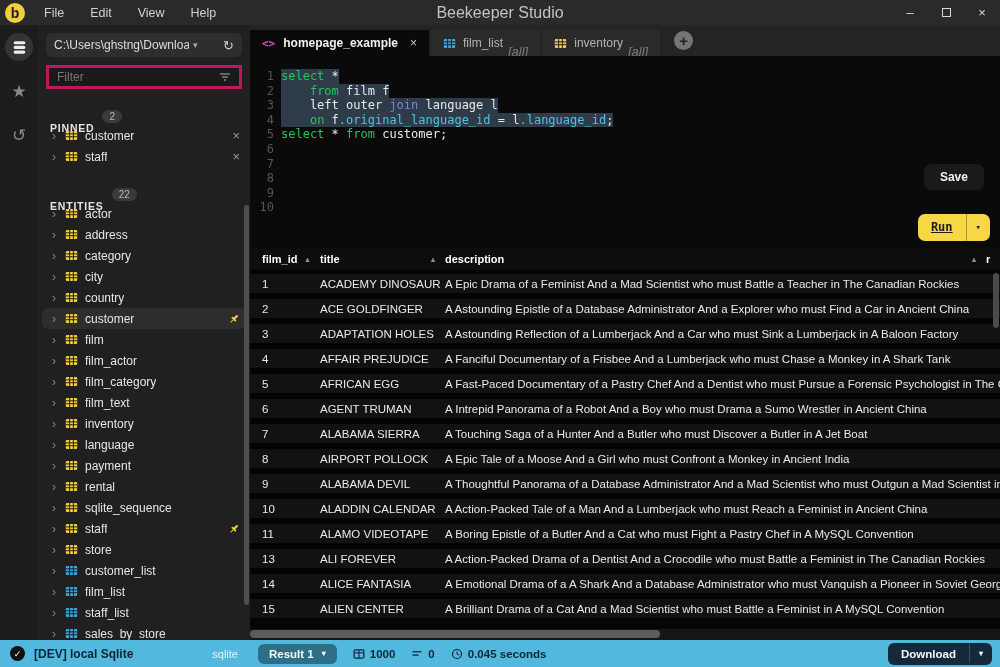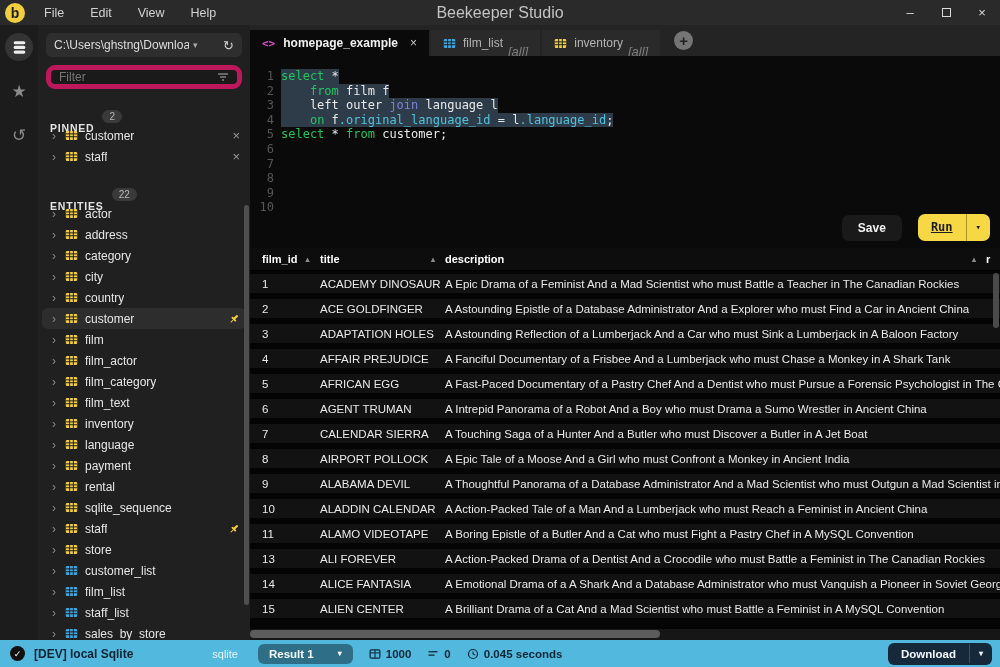--- a/index.html
+++ b/index.html
@@ -23,21 +23,21 @@
   .rail { width:38px; background:#1c1c1c; display:flex; flex-direction:column; align-items:center; padding-top:8px; gap:16px; flex:0 0 auto; }
   .rail-btn { width:28px; height:28px; border-radius:50%; display:flex; align-items:center; justify-content:center; color:#8a8a8a; }
   .rail-btn.active { background:#343434; color:#eee; }
   .rail-glyph { font-size:17px; line-height:1; }
 
   .sidebar { width:212px; background:#202020; position:relative; overflow:hidden; flex:0 0 auto; font-size:12px; }
   .conn { margin:8px 8px 0 8px; height:24px; background:#2e2e2e; border-radius:6px; display:flex; align-items:center; padding:0 8px; color:#ddd; }
   .conn-path { white-space:nowrap; overflow:hidden; max-width:135px; font-size:12px; }
   .conn .caret { color:#aaa; font-size:9px; margin-left:4px; }
   .conn .refresh { margin-left:auto; color:#cfcfcf; font-size:13px; }
-  .filterbox { margin:8px 8px 0 8px; height:24px; background:#1a1a1a; border:5px solid #be185d; border-radius:9px; display:flex; align-items:center; padding:0 8px; }
+  .filterbox { margin:8px 8px 0 8px; height:24px; background:#1a1a1a; border:3px solid #be185d; border-radius:0; display:flex; align-items:center; padding:0 8px; }
   .filterbox input { flex:1; background:transparent; border:none; outline:none; color:#bbb; font-size:12px; font-family:"Liberation Sans",sans-serif; }
   .filterbox input::placeholder { color:#777; }
 
   .section-h { display:flex; align-items:center; padding:0 12px; margin-top:18px; height:18px; }
   .section-h .sh-label { color:#e3e3e3; font-weight:bold; font-size:10.5px; letter-spacing:0.8px;margin-top:24px; }
   .badge { margin-left:8px; background:#3a3a3a; color:#b9b9b9; font-size:10px; border-radius:8px; padding:1px 7px; }
   .tree-item { height:21px; display:flex; align-items:center; padding:0 10px 0 14px; color:#e6e6e6; position:relative; }
   .tree-item.selected { background:#2d2d2d; border-radius:6px; margin:0 4px; padding:0 6px 0 10px; }
   .chev { color:#8a8a8a; font-size:12px; width:13px; flex:0 0 auto; }
   .t-icon { width:17px; display:flex; align-items:center; flex:0 0 auto; }
@@ -62,21 +62,21 @@
   .editor { height:192px; background:#0a0a0a; position:relative; display:flex; padding-top:13px; font-family:"DejaVu Sans Mono",monospace; font-size:12px; line-height:14.6px; flex:0 0 auto; }
   .gutter { width:24px; text-align:right; color:#565656; flex:0 0 auto; }
   .code { margin-left:7px; white-space:pre; }
   .cline { height:14.6px; }
   .lwrap { display:inline-block; }
   .lwrap.sel { background:#2e3c4a; }
   .tok-kw { color:#22c55e; }
   .tok-kw2 { color:#7b83d8; }
   .tok-prop { color:#4fc3dc; }
   .tok-pl { color:#e8e8e8; }
-  .ed-actions { position:absolute; right:10px; bottom:7px; display:flex; gap:16px; align-items:center; }
+  .ed-actions { position:absolute; right:10px; bottom:7px; display:flex; gap:24px; align-items:center;flex-direction:column; }
   .btn-save { background:#1a1a1a; color:#f2f2f2; font-weight:bold; font-size:12px; border:none; border-radius:7px; padding:6px 16px; font-family:"Liberation Sans",sans-serif; }
   .btn-run { background:#f5d843; color:#1c1c1c; font-weight:bold; font-size:12px; border-radius:7px; display:flex; align-items:center; overflow:hidden; }
   .btn-run .run-main { padding:6px 13px;text-decoration:underline; }
   .btn-run .run-caret { padding:6px 9px; border-left:1px solid rgba(0,0,0,0.3); font-size:9px; }
 
   .grid-header { height:23px; background:#0d0d0d; display:flex; align-items:center; color:#fff; font-size:11px; font-weight:bold; border-bottom:1px solid #000; flex:0 0 auto; padding-left:12px; }
   .gh-cell { display:flex; align-items:center; overflow:hidden; }
   .sort-arrow { color:#8a8a8a; font-size:8px; margin-left:8px; }
   .gh-cell.end .sort-arrow { margin-left:auto; margin-right:10px; }
   .c-id { width:58px; flex:0 0 auto; }
@@ -90,21 +90,21 @@
   .hscroll { height:11px; background:#161616; position:relative; flex:0 0 auto; }
   .hscroll .thumb { position:absolute; left:0; top:1px; height:8px; width:410px; background:#5c5c5c; border-radius:4px; }
   .vscroll { position:absolute; right:1px; top:248px; width:6px; height:55px; background:#4a4a4a; border-radius:3px; }
 
   
   .statusbar { height:27px; background:#52b8dd; display:flex; align-items:center; flex:0 0 auto; }
   .sb-left { width:250px; display:flex; align-items:center; padding-left:10px; flex:0 0 auto; }
   .check-badge { width:15px; height:15px; border-radius:50%; background:#101010; color:#fff; font-size:9px; display:flex; align-items:center; justify-content:center; }
   .sb-conn { margin-left:9px; font-weight:bold; font-size:12px; color:#0e2433; }
   .sb-dialect { margin-left:auto; padding-right:12px; color:#e4f6fd; font-size:11px; }
-  .result-pill { background:rgba(9,35,48,0.5); border-radius:6px; padding:4px 11px; color:#f4fbfe; font-weight:bold; font-size:11.5px; display:flex; align-items:center; gap:24px; margin-left:8px; }
+  .result-pill { background:rgba(9,35,48,0.5); border-radius:6px; padding:4px 11px; color:#f4fbfe; font-weight:bold; font-size:11.5px; display:flex; align-items:center; gap:8px; margin-left:8px; }
   .result-pill .caret { font-size:8px; }
   .sb-stat { display:flex; align-items:center; gap:5px; margin-left:16px; color:#0e2738; font-size:11.5px; font-weight:600; }
   .sb-stat svg { display:block; }
   .btn-download { margin-left:auto; margin-right:8px; background:#16293a; border-radius:6px; color:#f2f8fb; font-weight:bold; font-size:11.5px; display:flex; align-items:center; overflow:hidden; }
   .btn-download .dl-main { padding:5px 13px; }
   .btn-download .dl-caret { padding:5px 9px; border-left:1px solid rgba(255,255,255,0.18); font-size:8px; }
 </style>
 </head>
 <body>
 
@@ -653,21 +653,21 @@
             <div class="cell c-title">AFRICAN EGG</div>
             <div class="cell c-desc">A Fast-Paced Documentary of a Pastry Chef And a Dentist who must Pursue a Forensic Psychologist in The Gulf of Mexico</div>
           </div>
           <div class="trow">
             <div class="cell c-id">6</div>
             <div class="cell c-title">AGENT TRUMAN</div>
             <div class="cell c-desc">A Intrepid Panorama of a Robot And a Boy who must Drama a Sumo Wrestler in Ancient China</div>
           </div>
           <div class="trow">
             <div class="cell c-id">7</div>
-            <div class="cell c-title">CALENDAR SIERRA</div>
+            <div class="cell c-title">ALABAMA SIERRA</div>
             <div class="cell c-desc">A Touching Saga of a Hunter And a Butler who must Discover a Butler in A Jet Boat</div>
           </div>
           <div class="trow">
             <div class="cell c-id">8</div>
             <div class="cell c-title">AIRPORT POLLOCK</div>
             <div class="cell c-desc">A Epic Tale of a Moose And a Girl who must Confront a Monkey in Ancient India</div>
           </div>
           <div class="trow">
             <div class="cell c-id">9</div>
             <div class="cell c-title">ALABAMA DEVIL</div>

